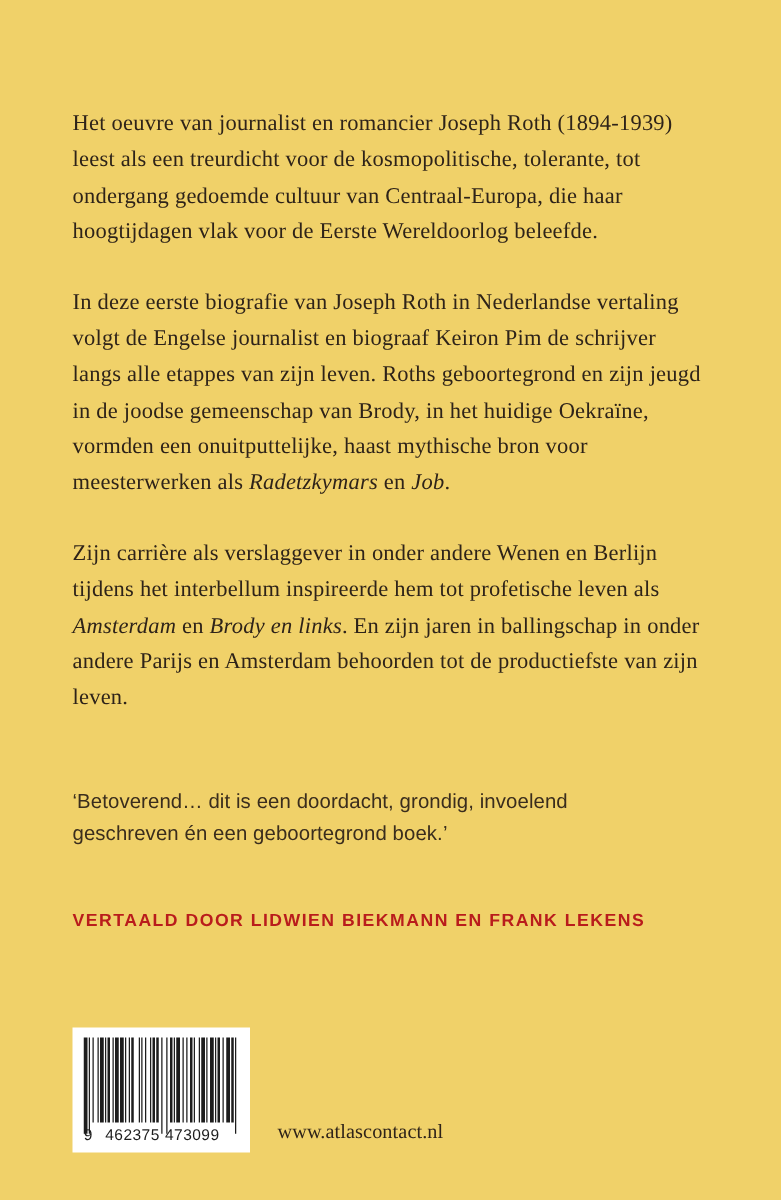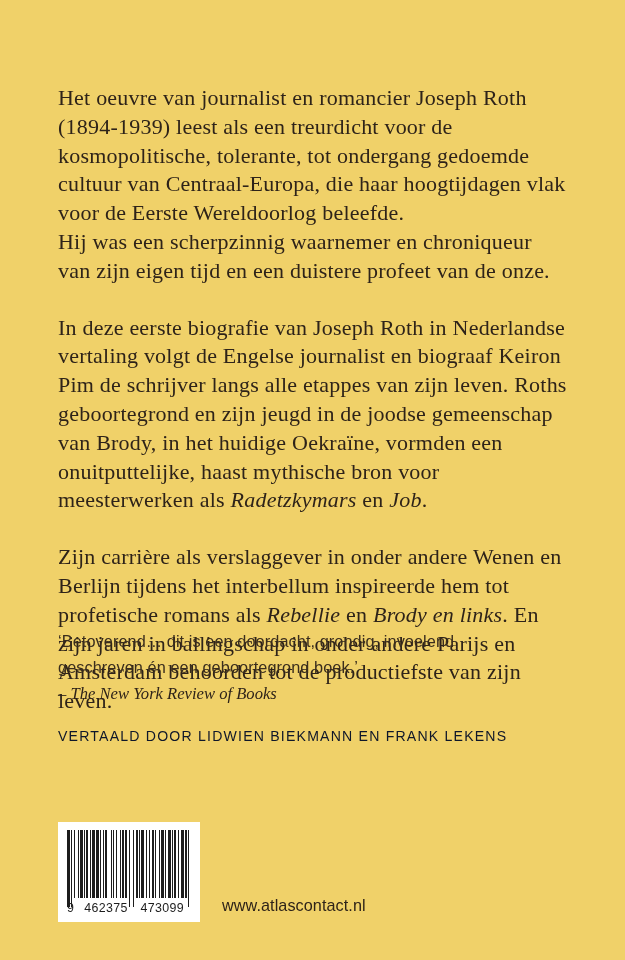--- a/index.html
+++ b/index.html
@@ -24,21 +24,21 @@
 
   .blurb-block {
     position: absolute;
     left: 58px;
     top: 84px;
     width: 510px;
   }
 
   .para {
     font-family: "Liberation Serif", serif;
-    font-size: 22px;
+    font-size: 18px;
     line-height: 28.8px;
     color: #2e2319;
     margin: 0;
     letter-spacing: 0.01em;
   }
   .para + .para {
     margin-top: 28px;
   }
   .para.tight + .para.tight {
     margin-top: 0;
@@ -70,24 +70,24 @@
     color: #2e2319;
     margin: 0;
     padding-top: 1px;
   }
 
   .translator {
     position: absolute;
     left: 58px;
     top: 728px;
     font-family: "Liberation Sans", sans-serif;
-    font-weight: normal;
+    font-weight: bold;
     font-size: 14.1px;
     letter-spacing: 0.085em;
-    color: #0f172a;
+    color: #b91c1c;
     white-space: nowrap;
   }
 
   .barcode {
     position: absolute;
     left: 58px;
     top: 822px;
     width: 142px;
     height: 100px;
     background: #ffffff;
@@ -116,49 +116,47 @@
     bottom: 6px;
     height: 16px;
     font-family: "Liberation Sans", sans-serif;
     font-size: 12.4px;
     color: #1d1d1d;
     display: flex;
     align-items: center;
   }
   .bd-first { width: 13px; text-align: left; }
   .bd-left { flex: 1; text-align: center; letter-spacing: 0.03em; }
-  .bd-right { flex: 1; text-align: right; letter-spacing: 0.03em; }
+  .bd-right { flex: 1; text-align: left; letter-spacing: 0.03em; }
   .bd-pad { width: 7px; }
 
   .website {
     position: absolute;
     left: 222px;
     top: 896px;
-    font-family: Liberation Sans, sans-serif;
+    font-family: Liberation Serif, serif;
     font-size: 16.2px;
     color: #2e2319;
     letter-spacing: 0.005em;
   }
 </style>
 </head>
 <body>
 
 <div class="cover">
 
   <div class="blurb-block">
     <p class="para tight">Het oeuvre van journalist en romancier Joseph Roth (1894-1939) leest als een treurdicht voor de kosmopolitische, tolerante, tot ondergang gedoemde cultuur van Centraal-Europa, die haar hoogtijdagen vlak voor de Eerste Wereldoorlog beleefde.</p>
-    <p class="para tight">Hij was een scherpzinnig waarnemer en chroniqueur van zijn eigen tijd en een duistere profeet van de onze.</p>
     <p class="para"><span>In deze eerste biografie van Joseph Roth in Nederlandse vertaling volgt de Engelse journalist en biograaf Keiron Pim de schrijver langs alle etappes van zijn leven. Roths geboortegrond en zijn jeugd in de joodse gemeenschap van Brody, in het huidige Oekraïne, vormden een onuitputtelijke, haast mythische bron voor meesterwerken als </span><i>Radetzkymars</i><span> en </span><i>Job</i><span>.</span></p>
-    <p class="para tight"><span>Zijn carrière als verslaggever in onder andere Wenen en Berlijn tijdens het interbellum inspireerde hem tot profetische romans als </span><i>Rebellie</i><span> en </span><i>Brody en links</i><span>. En zijn jaren in ballingschap in onder andere Parijs en Amsterdam behoorden tot de productiefste van zijn leven.</span></p>
+    <p class="para tight"><span>Zijn carrière als verslaggever in onder andere Wenen en Berlijn tijdens het interbellum inspireerde hem tot profetische leven als </span><i>Amsterdam</i><span> en </span><i>Brody en links</i><span>. En zijn jaren in ballingschap in onder andere Parijs en Amsterdam behoorden tot de productiefste van zijn leven.</span></p>
   </div>
 
   <div class="quote-block">
     <p class="quote-line">‘Betoverend… dit is een doordacht, grondig, invoelend</p>
     <p class="quote-line">geschreven én een geboortegrond boek.’</p>
-    <p class="quote-source">– The New York Review of Books</p>
   </div>
 
   <div class="translator">VERTAALD DOOR LIDWIEN BIEKMANN EN FRANK LEKENS</div>
 
   <div class="barcode">
     <div class="bars" id="bars">
         <div class="bar guard" style="width: 4.65px;"></div>
         <div class="sp" style="width: 1.55px;"></div>
         <div class="bar guard" style="width: 1.55px;"></div>
         <div class="sp" style="width: 3.1px;"></div>

